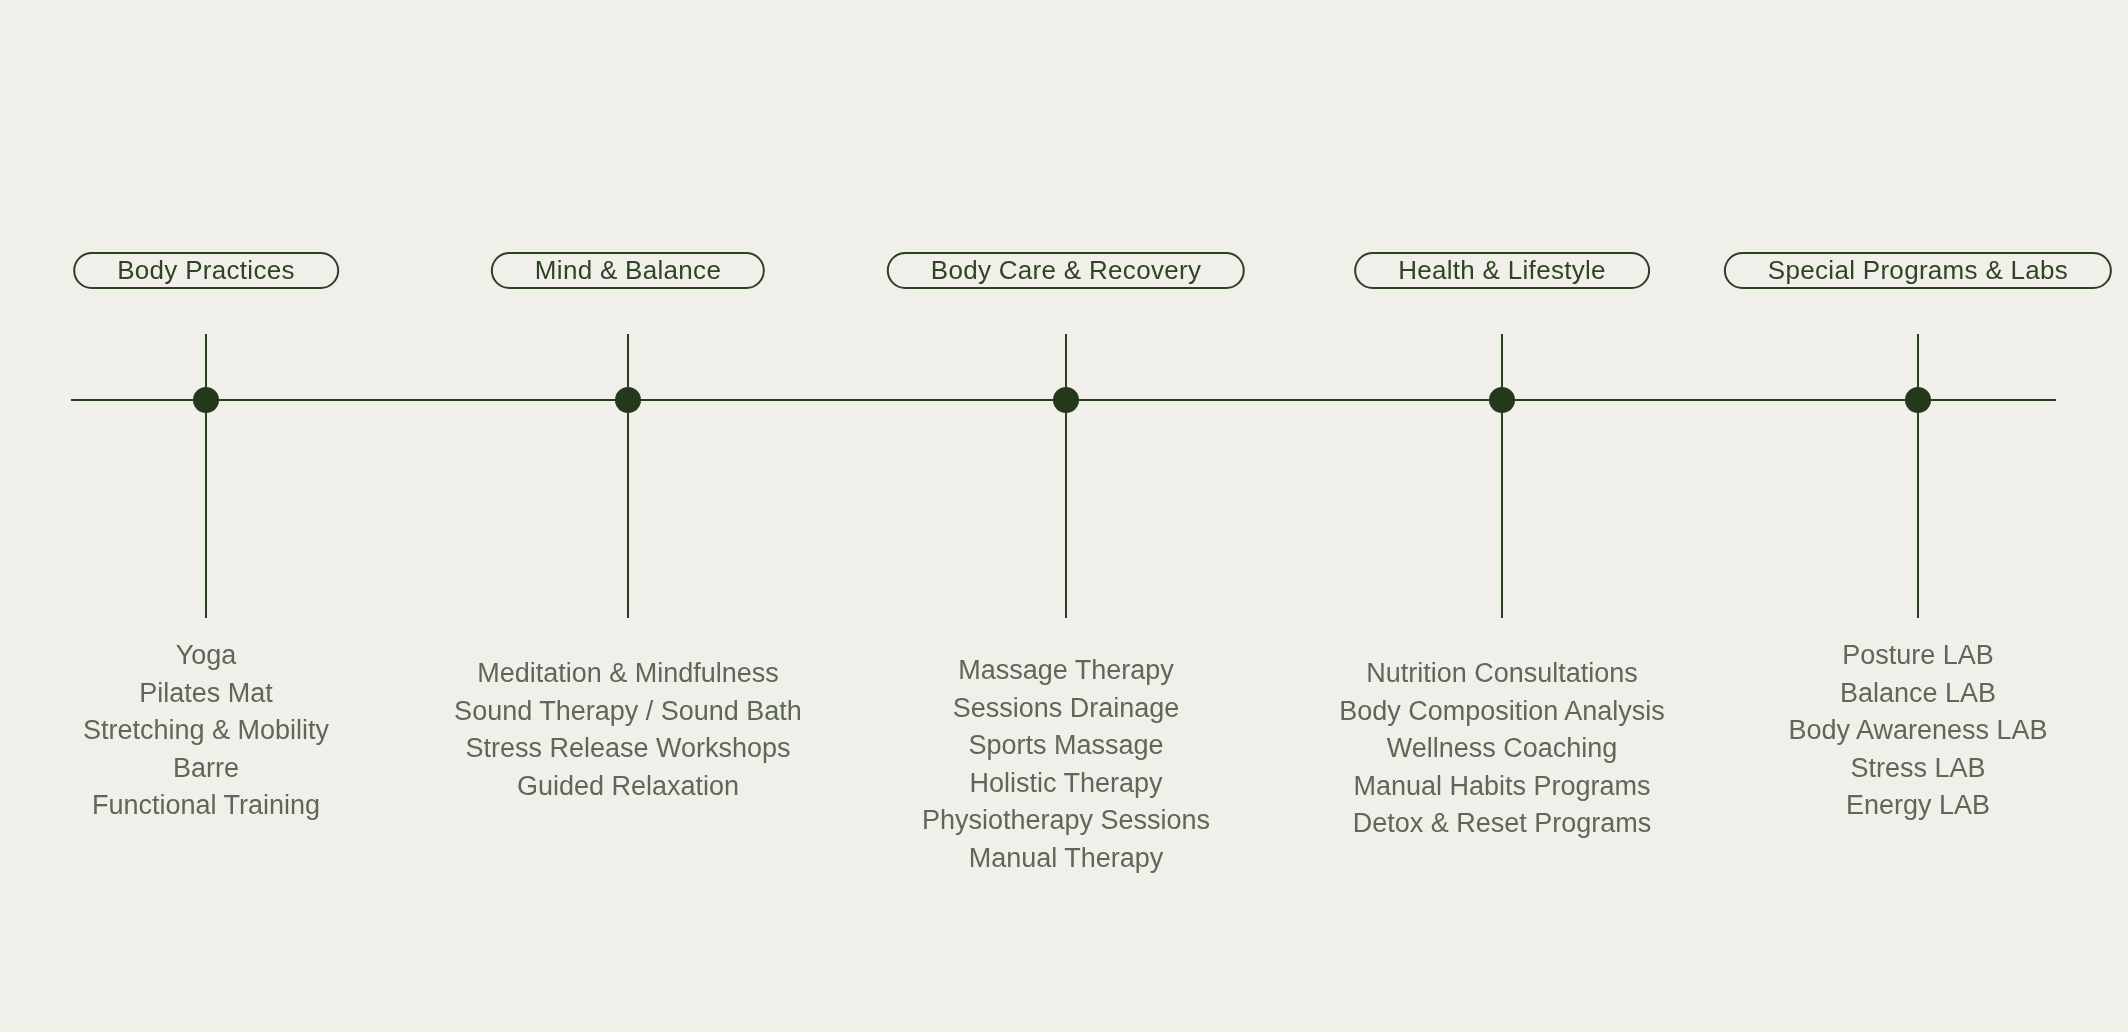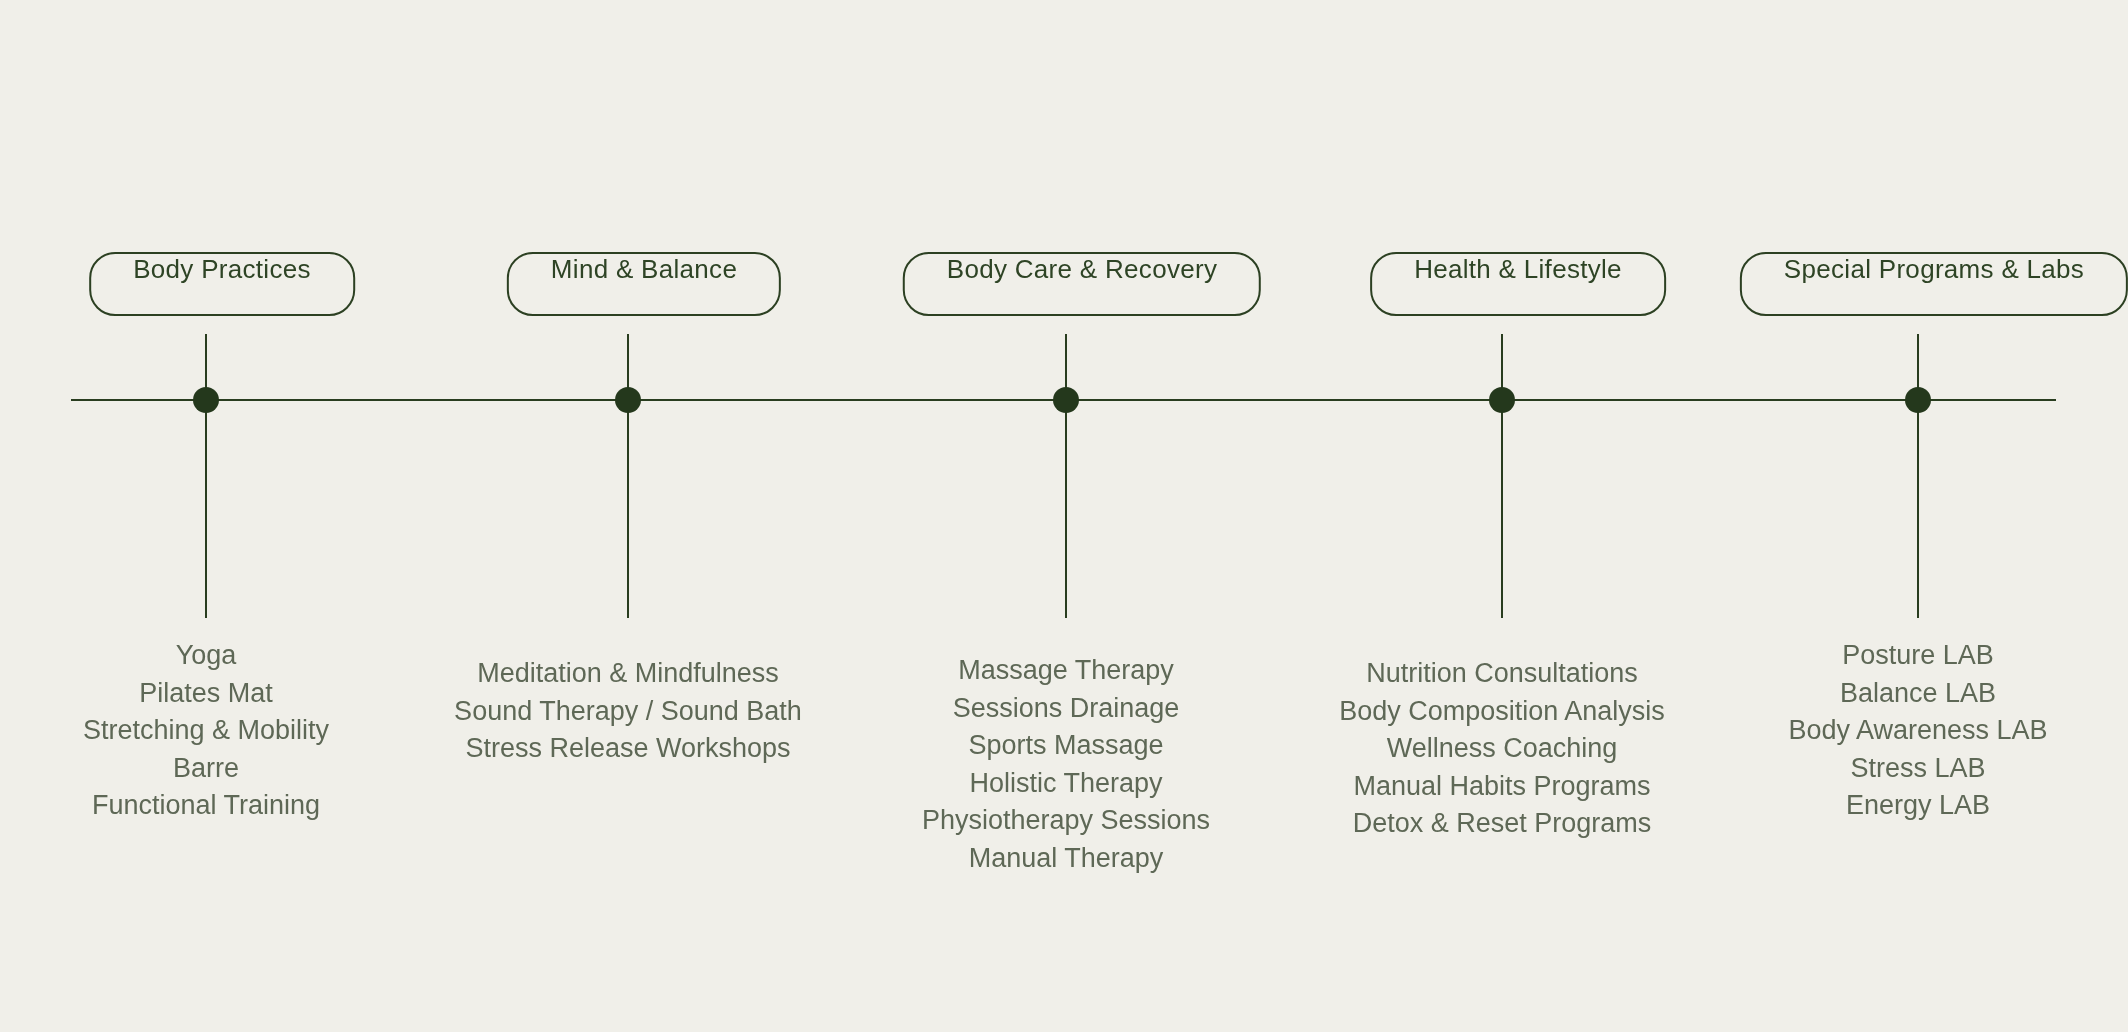--- a/index.html
+++ b/index.html
@@ -26,28 +26,29 @@
   .column {
     position: absolute;
     left: var(--cx);
     top: 0;
     width: 0;
     height: 100%;
   }
   .pill {
     position: absolute;
     top: 252px;
-    left: 16px;
+    left: 0;
     transform: translateX(-50%);
-    height: 64px;
+    height: 37px;
     box-sizing: border-box;
     border: 2px solid #2c4022;
     border-radius: 26px;
     padding: 0 42px;
     display: flex;
+    align-items: center;
     justify-content: center;
     white-space: nowrap;
     background: transparent;
     cursor: default;
   }
   .pill-label {
     font-size: 26px;
     letter-spacing: 0.3px;
     color: #2e4425;
   }
@@ -108,20 +109,21 @@
   <section class="column" style="--cx:628px; --list-top:655px">
     <div class="pill">
       <span class="pill-label">Mind &amp; Balance</span>
     </div>
     <div class="vline"></div>
     <div class="dot"></div>
     <ul class="items">
       <li>Meditation &amp; Mindfulness</li>
       <li>Sound Therapy / Sound Bath</li>
       <li>Stress Release Workshops</li>
+      <li>Guided Relaxation</li>
     </ul>
   </section>
 
   <section class="column" style="--cx:1066px; --list-top:652px">
     <div class="pill">
       <span class="pill-label">Body Care &amp; Recovery</span>
     </div>
     <div class="vline"></div>
     <div class="dot"></div>
     <ul class="items">

